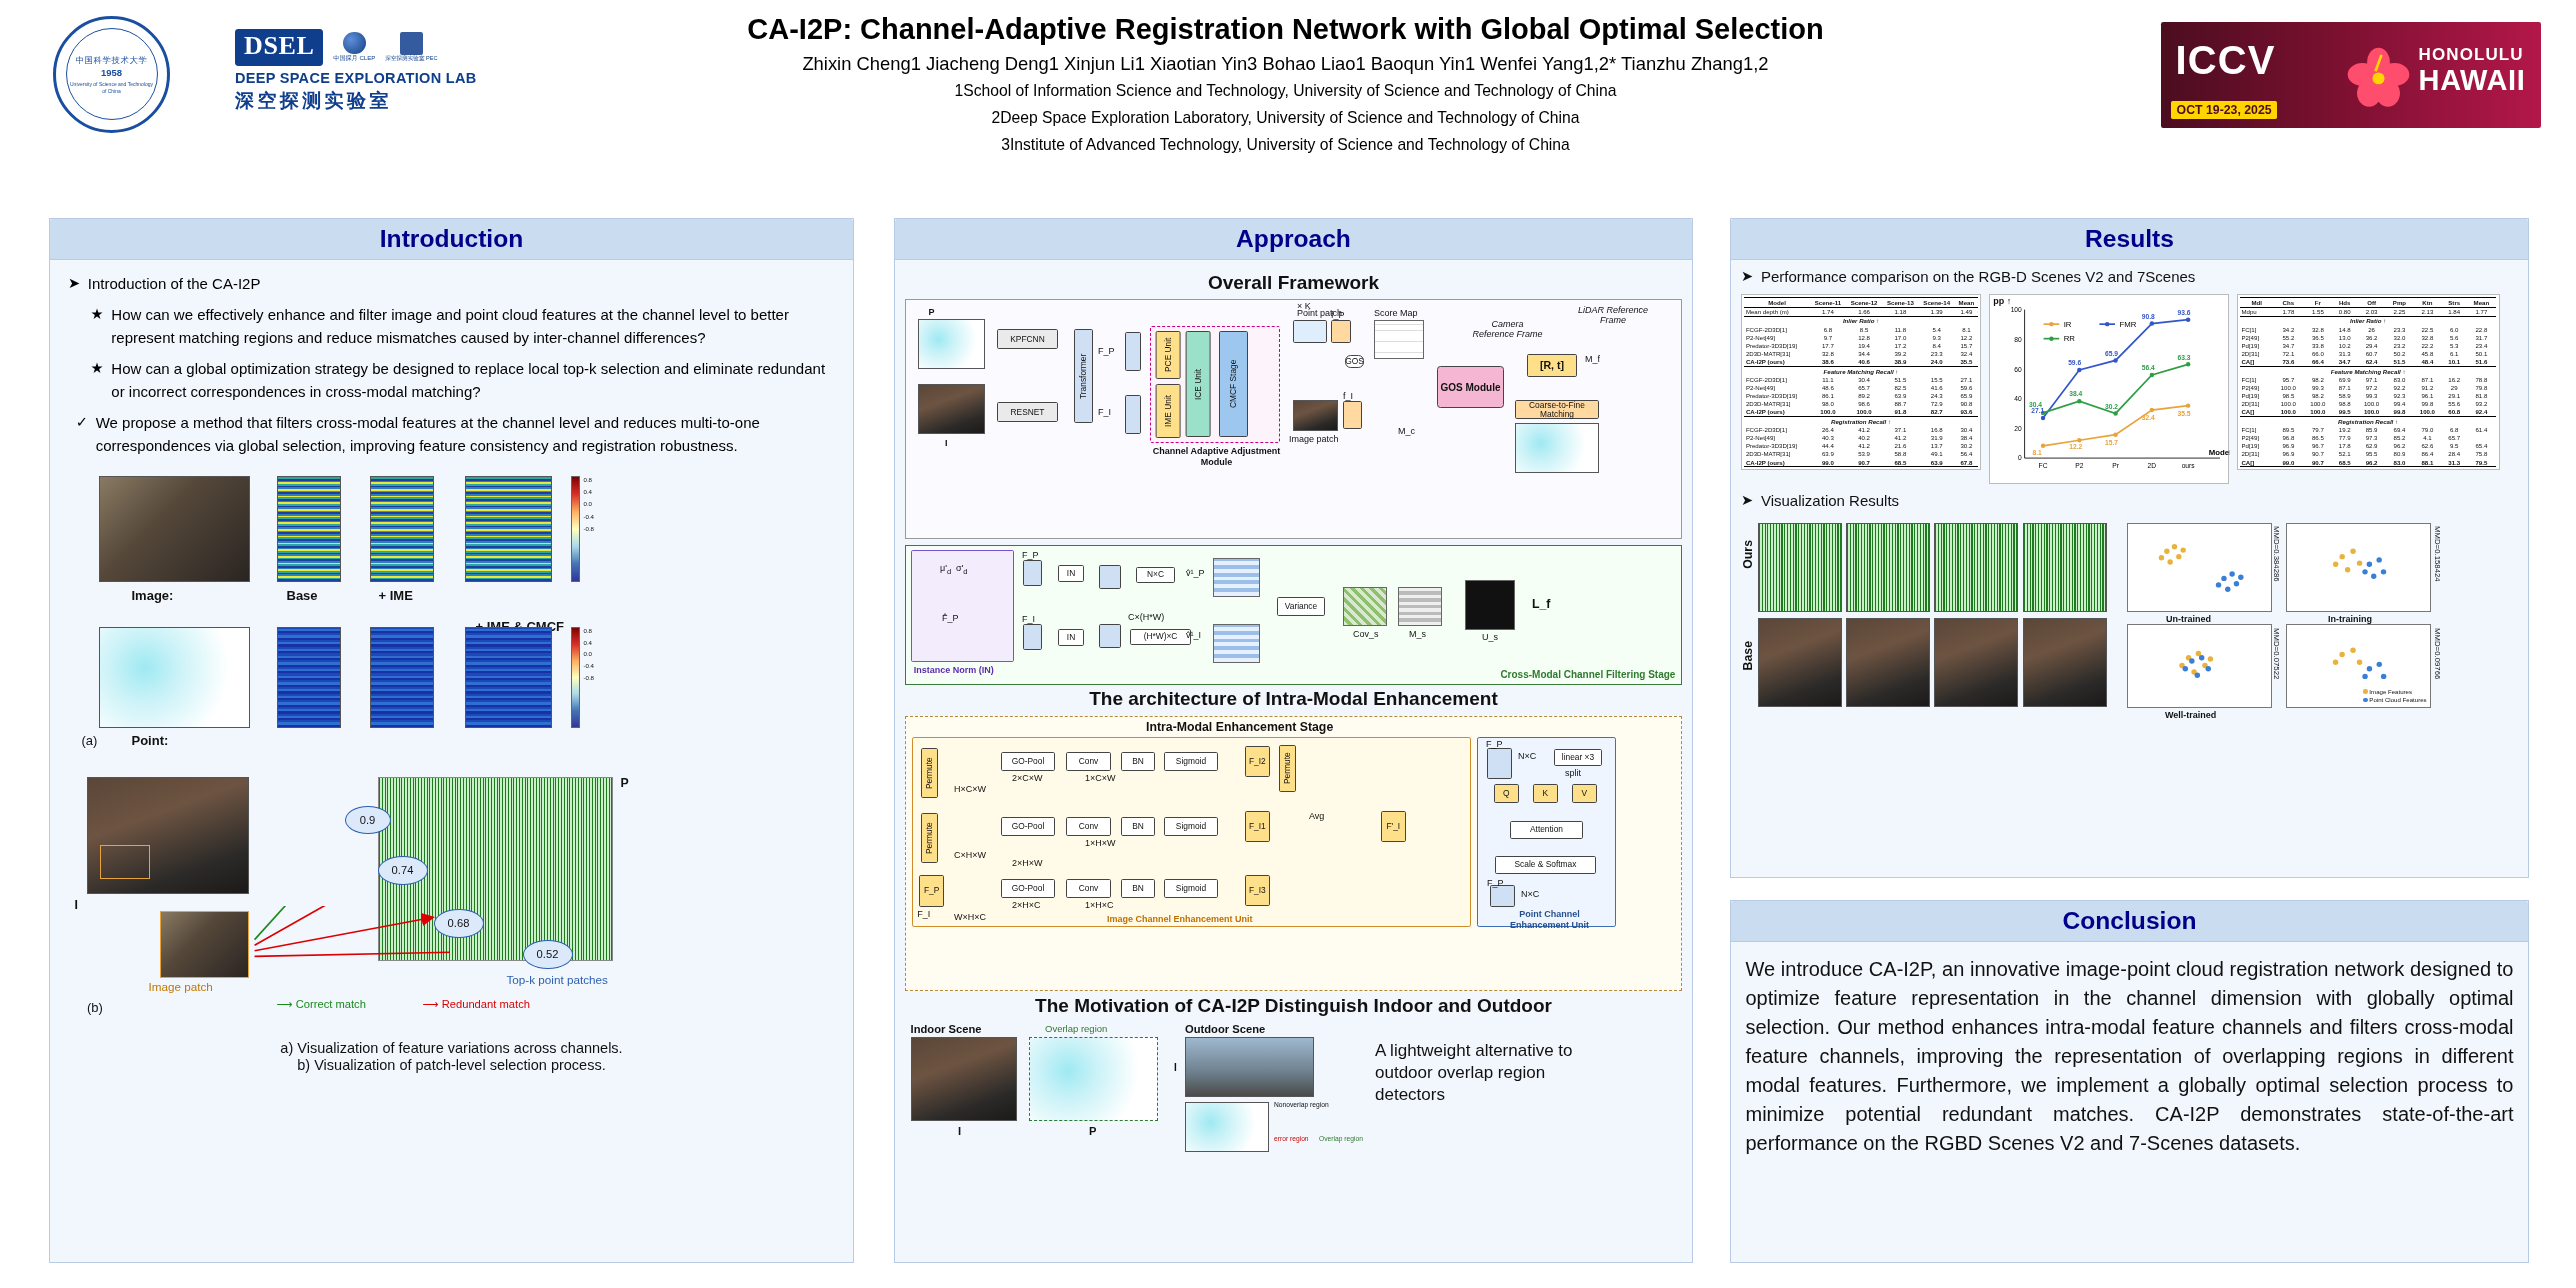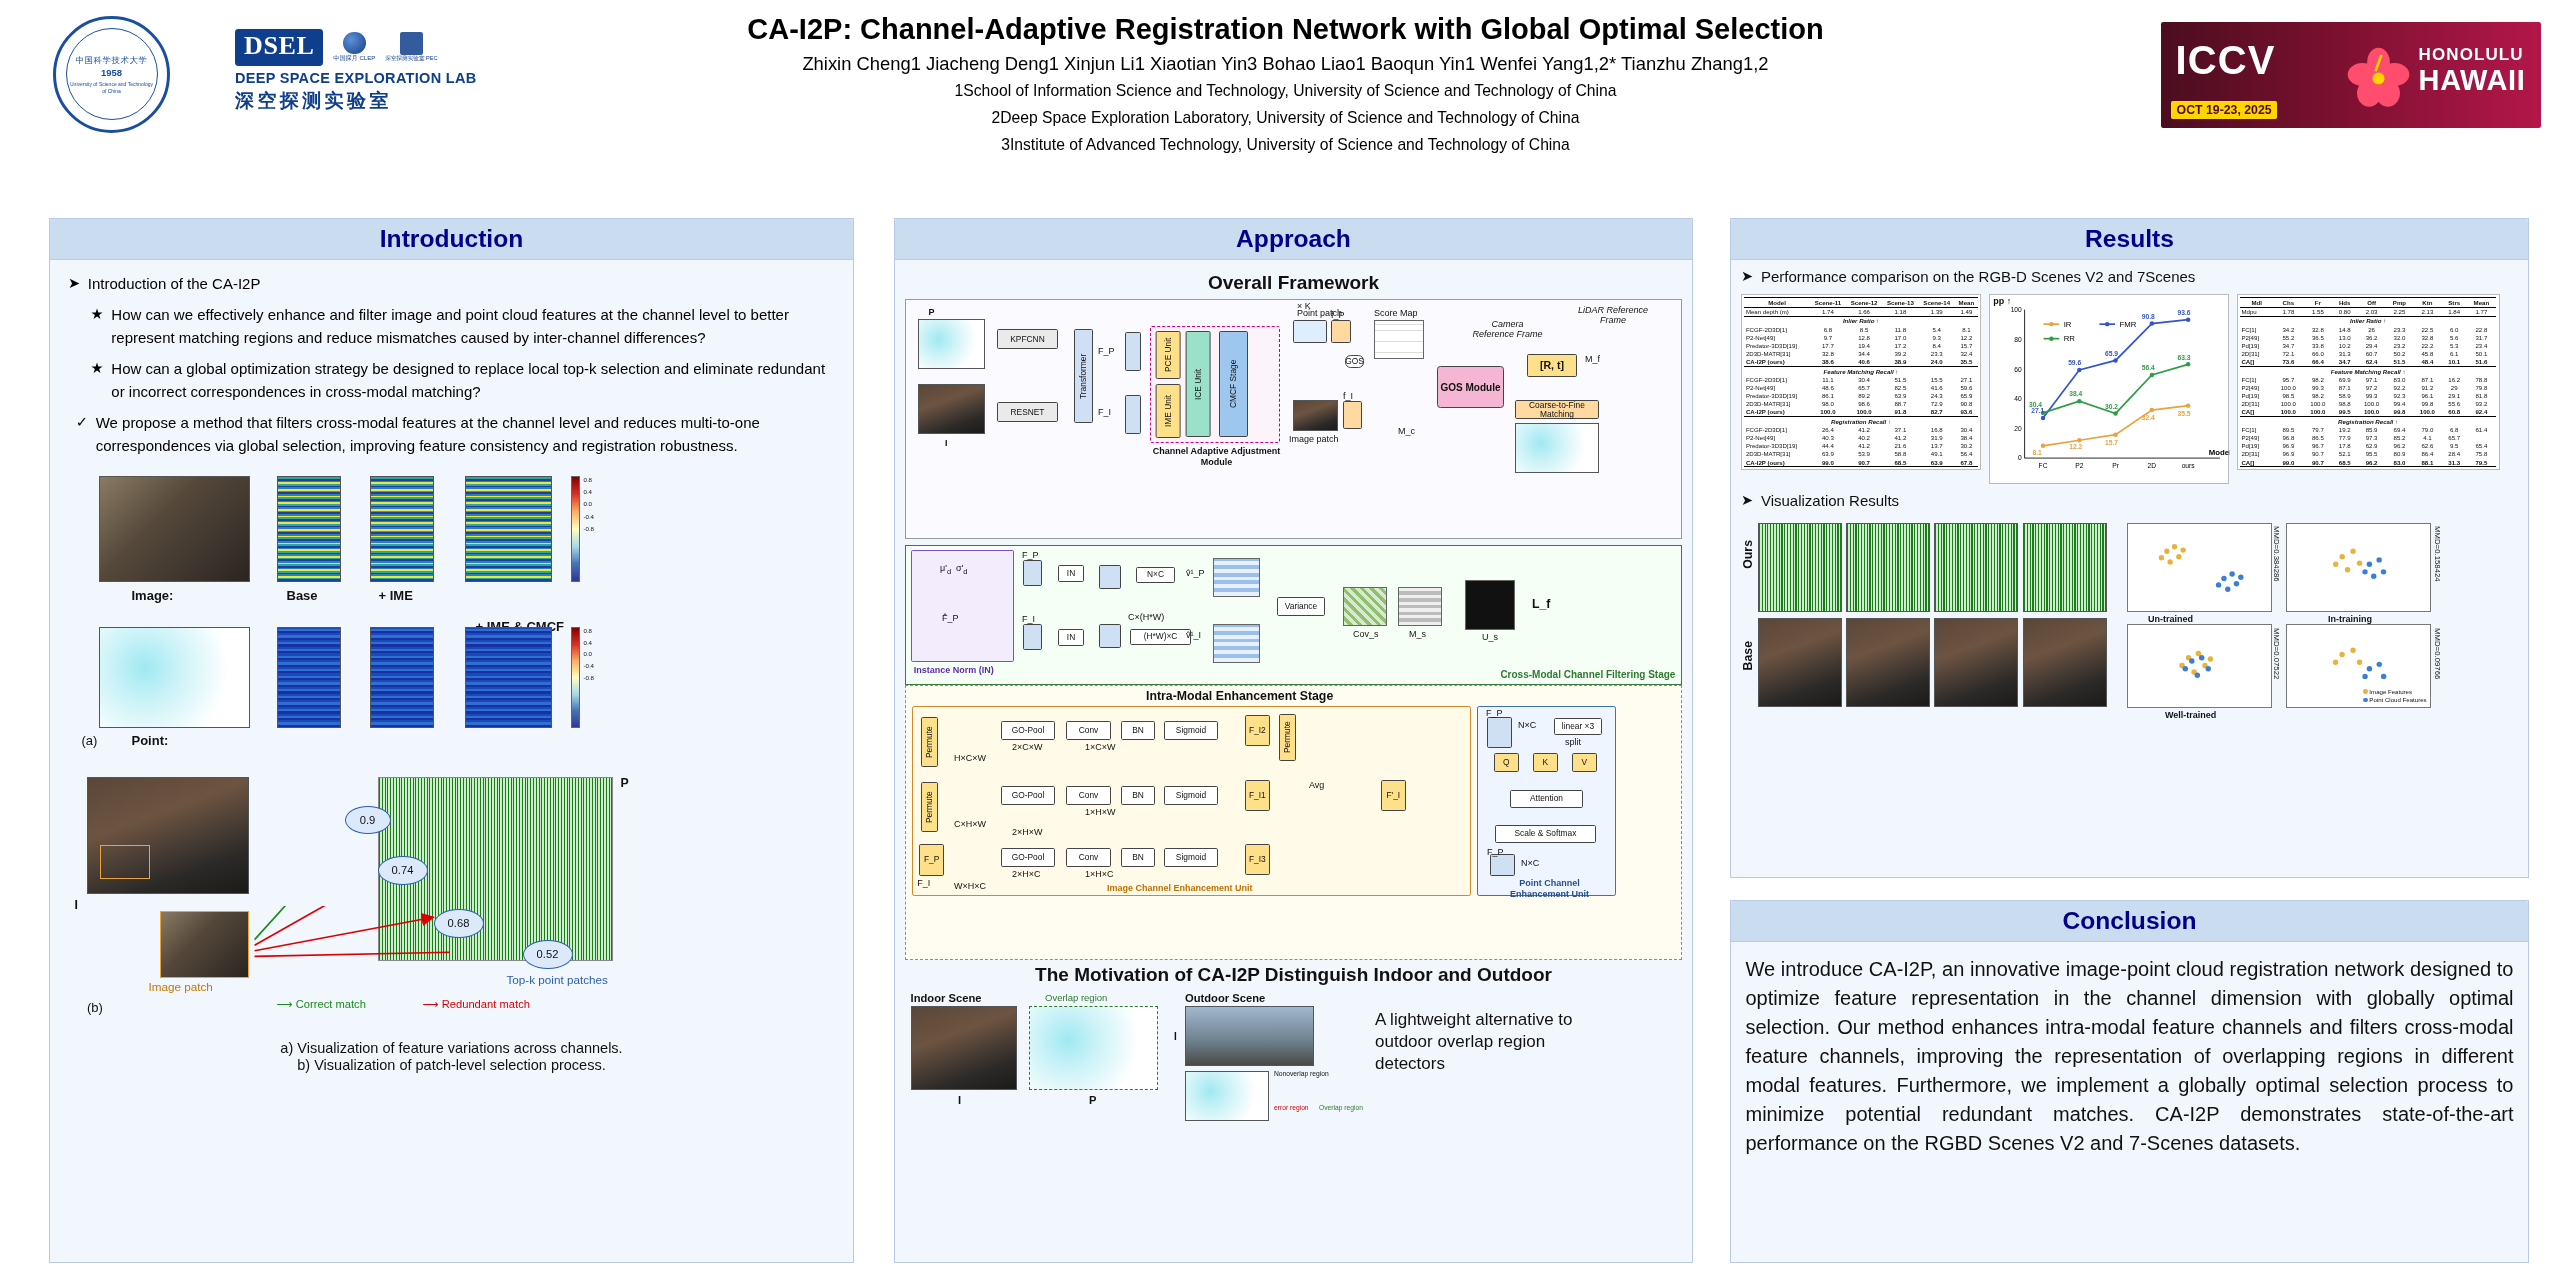--- a/index.html
+++ b/index.html
@@ -378,20 +378,21 @@
         <div style="position:absolute;left:492px;top:41px;width:44px;height:39px;background:
              repeating-linear-gradient(0deg,#efefef,#efefef 3.4px,#bbb 3.4px,#bbb 6.7px);border:0.6px solid #666;"></div>
         <div class="lbl" style="left:503px;top:83px;">M_s</div>
         <div style="position:absolute;left:559px;top:34px;width:50px;height:50px;background:#111;border:0.6px solid #666;"></div>
         <div class="lbl" style="left:576px;top:86px;">U_s</div>
         <div class="lbl b" style="left:626px;top:51px;font-size:12.3px;">L_f</div>
 
         <div class="lbl b" style="right:5.6px;bottom:3.4px;color:#2f7a2f;font-size:10px;">Cross-Modal Channel Filtering Stage</div>
       </div>
 
+      <div class="sub-title">The architecture of Intra-Modal Enhancement</div>
 
       <div class="dgm" style="height:275px;background:#fffdf2;border:1.1px dashed #b5873a;">
         <div class="lbl b" style="left:240px;top:3.4px;font-size:12.3px;">Intra-Modal Enhancement Stage</div>
 
         <div style="position:absolute;left:5.6px;top:20px;width:559px;height:190px;border:1.1px solid #d08a2a;background:#fffbe8;border-radius:2.2px;"></div>
         <div class="lbl b" style="left:201px;top:197px;color:#c07000;">Image Channel Enhancement Unit</div>
 
         <div class="blk v" style="left:14.5px;top:31px;width:17px;height:50px;background:#ffe08a;">Permute</div>
         <div class="blk v" style="left:14.5px;top:96px;width:17px;height:50px;background:#ffe08a;">Permute</div>
         <div class="blk" style="left:13.4px;top:158px;width:24.6px;height:32px;background:#ffe08a;">F_P</div>
@@ -1015,21 +1016,21 @@
             <div><span style="display:inline-block;width:4.5px;height:4.5px;background:#3a7fd5;border-radius:50%;"></span>
               <span>Point Cloud Features</span></div>
           </div>
         </div>
 
         <div style="position:absolute;left:531px;top:7.8px;font-size:7.8px;writing-mode:vertical-rl;">MMD=0.384286</div>
         <div style="position:absolute;left:692px;top:7.8px;font-size:7.8px;writing-mode:vertical-rl;">MMD=0.158424</div>
         <div style="position:absolute;left:531px;top:110px;font-size:7.8px;writing-mode:vertical-rl;">MMD=0.07522</div>
         <div style="position:absolute;left:692px;top:110px;font-size:7.8px;writing-mode:vertical-rl;">MMD=0.09766</div>
 
-        <div style="position:absolute;left:407px;top:96px;font-size:9px;font-weight:bold;">Un-trained</div>
+        <div style="position:absolute;left:425px;top:96px;font-size:9px;font-weight:bold;">Un-trained</div>
         <div style="position:absolute;left:587px;top:96px;font-size:9px;font-weight:bold;">In-training</div>
         <div style="position:absolute;left:424px;top:192px;font-size:9px;font-weight:bold;">Well-trained</div>
       </div>
 
     </div>
   </div>
 
   <div class="panel" id="col-conclusion">
     <div class="panel-head">Conclusion</div>
     <div class="panel-body">

